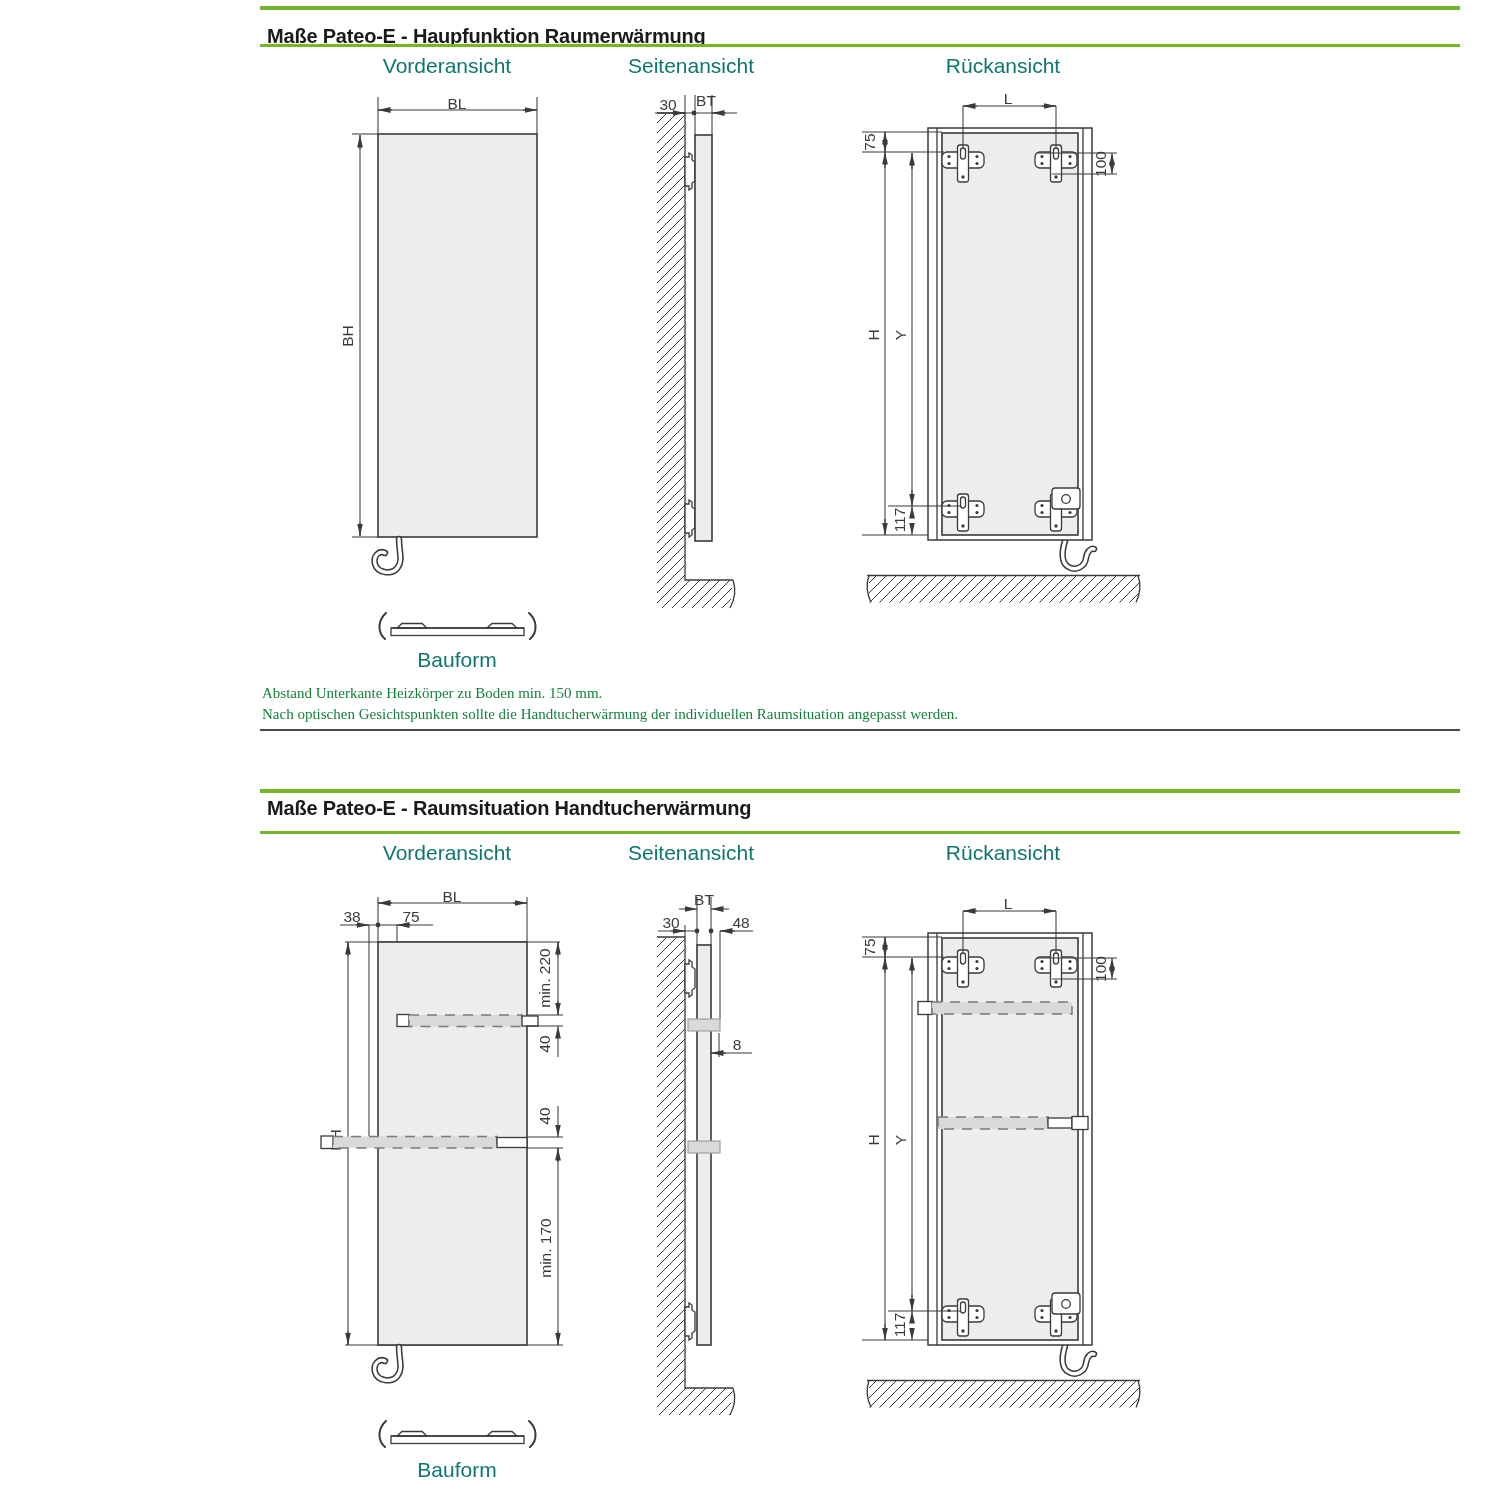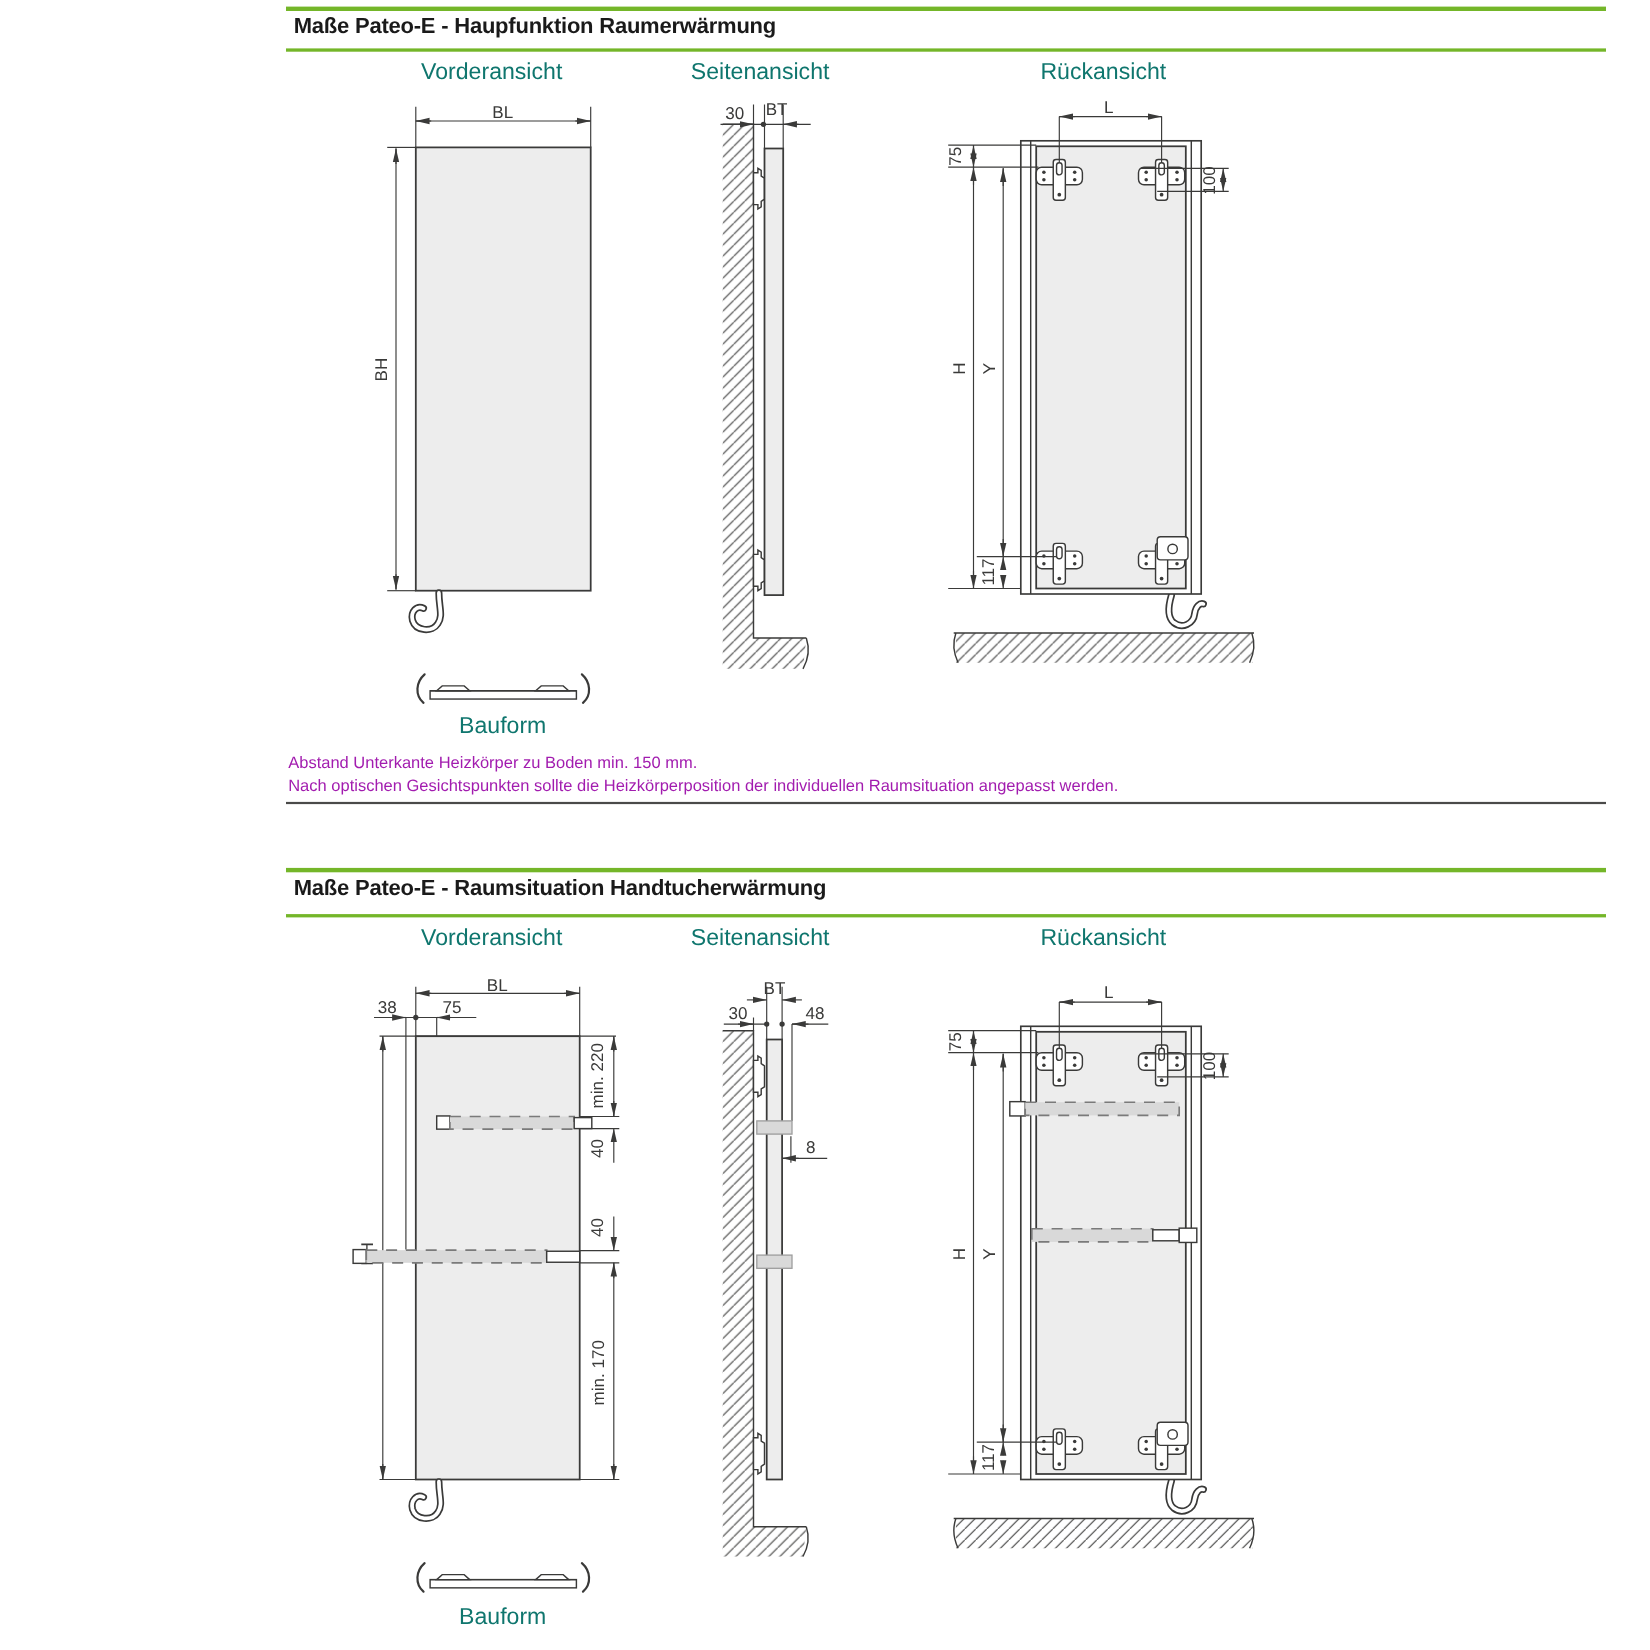--- a/index.html
+++ b/index.html
@@ -3,21 +3,21 @@
 <meta charset="utf-8">
 <style>
   html,body{margin:0;padding:0;background:#fff;}
   .page{position:relative;width:1500px;height:1500px;background:#fff;overflow:hidden;
         font-family:"Liberation Sans",sans-serif;}
   .gbar{position:absolute;left:260px;width:1200px;height:4px;background:#74b629;}
   .gbar.thin{height:3px;}
   .title{position:absolute;left:267px;width:1190px;font-size:20px;font-weight:bold;
          color:#1a1a1a;letter-spacing:-0.2px;}
   .vlabel{position:absolute;transform:translateX(-50%);font-size:21px;color:#0f766e;white-space:nowrap;}
-  .notes{position:absolute;left:262px;width:1190px;font-size:15px;color:#a21caf;line-height:21px;}
+  .notes{position:absolute;left:262px;width:1190px;font-size:15px;color:#15803d;line-height:21px;font-family:Liberation Serif, serif;}
   .divider{position:absolute;left:260px;width:1200px;height:2px;background:#4a4a49;}
   svg.art{position:absolute;left:0;top:0;}
   .ln{stroke:#3a3a39;stroke-width:1.3;fill:none;}
   .ln2{stroke:#3a3a39;stroke-width:2;fill:none;stroke-linecap:round;}
   .dl{stroke:#3a3a39;stroke-width:1.05;fill:none;}
   .mk{stroke:#3a3a39;stroke-width:1.05;fill:none;marker-end:url(#arw);}
   .panel{fill:#ededed;stroke:#3a3a39;stroke-width:1.6;}
   .frame{fill:#ffffff;stroke:#3a3a39;stroke-width:1.5;}
   .wfill{fill:#ffffff;stroke:#3a3a39;stroke-width:1.3;}
   .dotf{fill:#3a3a39;stroke:none;}
@@ -289,32 +289,32 @@
     <text x="899" y="1325" text-anchor="middle" dominant-baseline="central" class="dt" transform="rotate(-90 899 1325)">117</text>
     <line x1="1037" y1="958" x2="1117" y2="958" class="dl"></line>
     <line x1="1052" y1="979" x2="1117" y2="979" class="dl"></line>
     <line x1="1112" y1="969" x2="1112" y2="958" class="mk"></line>
     <line x1="1112" y1="968" x2="1112" y2="979" class="mk"></line>
     <text x="1100" y="969" text-anchor="middle" dominant-baseline="central" class="dt" transform="rotate(-90 1100 969)">100</text>
   </g>
 </svg>
 
   <div class="gbar" style="top:6px"></div>
-  <div class="title" style="top:13px">Maße Pateo-E - Haupfunktion Raumerwärmung</div>
+  <div class="title" style="top:25px">Maße Pateo-E - Haupfunktion Raumerwärmung</div>
   <div class="gbar thin" style="top:44px"></div>
 
   <div class="vlabel" style="left:447px;top:54px">Vorderansicht</div>
   <div class="vlabel" style="left:691px;top:54px">Seitenansicht</div>
   <div class="vlabel" style="left:1003px;top:54px">Rückansicht</div>
 
   <div class="vlabel" style="left:457px;top:648px">Bauform</div>
 
   <div class="notes" style="top:683px">
     <div>Abstand Unterkante Heizkörper zu Boden min. 150 mm.</div>
-    <div>Nach optischen Gesichtspunkten sollte die Heizkörperposition der individuellen Raumsituation angepasst werden.</div>
+    <div>Nach optischen Gesichtspunkten sollte die Handtucherwärmung der individuellen Raumsituation angepasst werden.</div>
   </div>
   <div class="divider" style="top:729px"></div>
 
   <div class="gbar" style="top:789px"></div>
   <div class="title" style="top:797px">Maße Pateo-E - Raumsituation Handtucherwärmung</div>
   <div class="gbar thin" style="top:831px"></div>
 
   <div class="vlabel" style="left:447px;top:841px">Vorderansicht</div>
   <div class="vlabel" style="left:691px;top:841px">Seitenansicht</div>
   <div class="vlabel" style="left:1003px;top:841px">Rückansicht</div>

